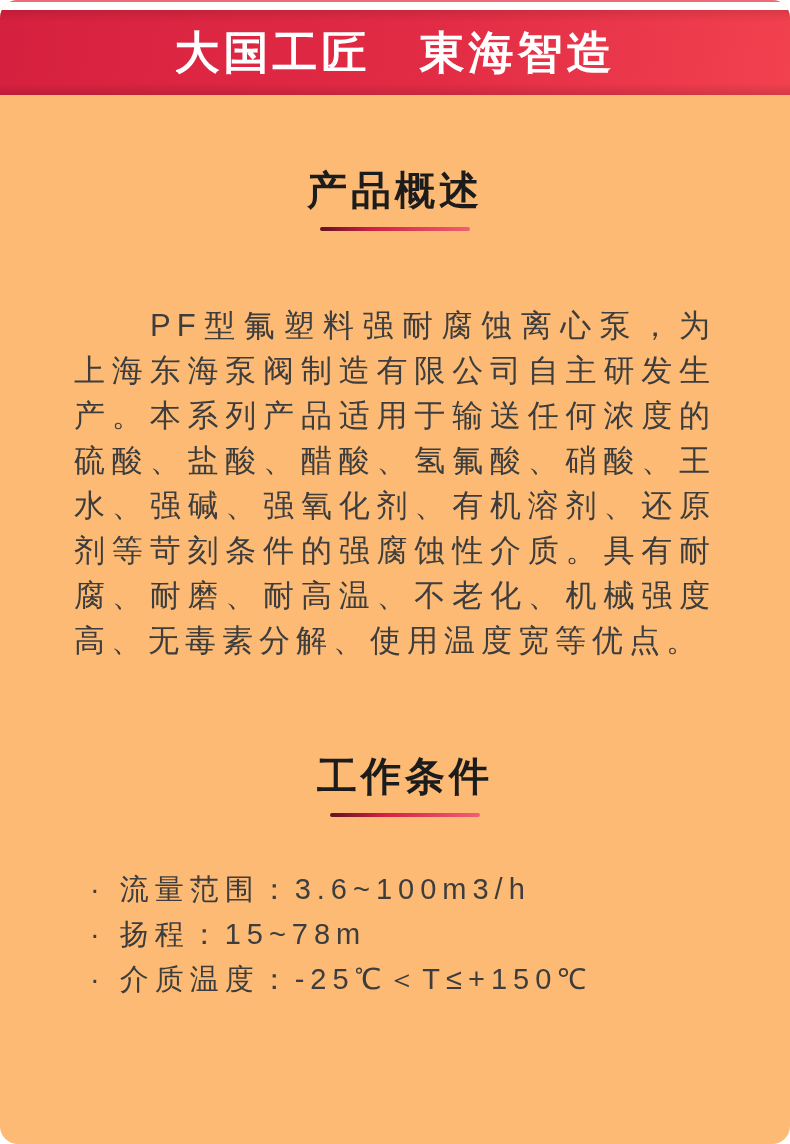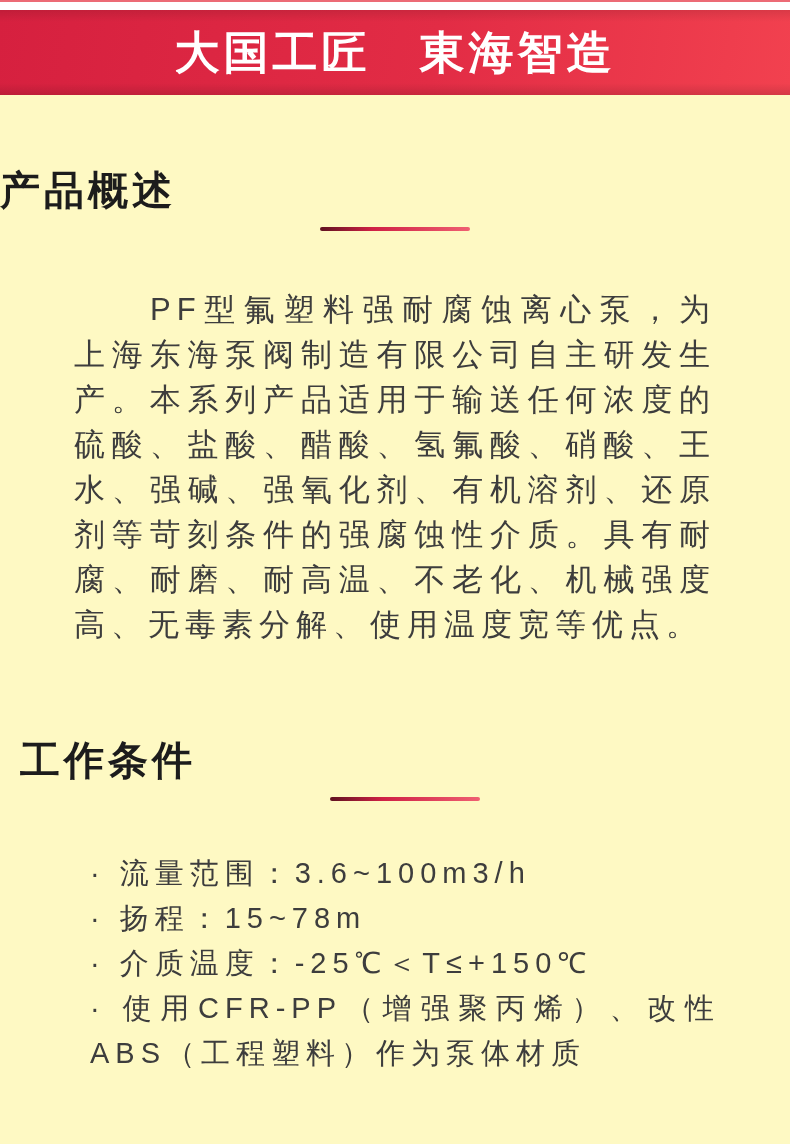--- a/index.html
+++ b/index.html
@@ -5,22 +5,23 @@
   html, body {
     margin: 0;
     padding: 0;
     background: #ffffff;
     font-family: "Liberation Sans", sans-serif;
   }
   .page {
     position: relative;
     width: 790px;
     height: 1144px;
-    background: #fef9c3;
+    background: #fdba74;
     overflow: hidden;
+    border-radius: 18px;
   }
   .top-hairline {
     height: 2px;
     background: #ec6b76;
   }
   .top-gap {
     height: 8px;
     background: #ffffff;
   }
   .banner {
@@ -37,37 +38,37 @@
     color: #ffffff;
     font-size: 45px;
     font-weight: 800;
     letter-spacing: 4px;
     white-space: nowrap;
   }
   .section-overview { margin-top: 70px; }
   .section-conditions { margin-top: 88px; padding-left: 20px; }
   .sec-title {
     margin: 0;
-    text-align: left;
+    text-align: center;
     font-size: 40px;
     line-height: 50px;
     font-weight: 800;
     color: #1c1c1c;
     letter-spacing: 4px;
   }
   .sec-underline {
     width: 150px;
     height: 4px;
     margin: 12px auto 0 auto;
     border-radius: 2px;
     background: linear-gradient(90deg, #5f1320 0%, #cf2145 35%, #ef6072 100%);
   }
   .body-para {
     width: 642px;
-    margin: 56px auto 0 auto;
+    margin: 72px auto 0 auto;
     font-size: 31px;
     line-height: 45px;
     color: #3d3d3d;
     letter-spacing: 6px;
     text-align: justify;
     text-indent: 76px;
     line-break: anywhere;
   }
   .cond-list {
     width: 630px;
@@ -111,19 +112,16 @@
     <ul class="cond-list">
       <li>
         <span class="bullet">·</span><span>流量范围：3.6~100m3/h</span>
       </li>
       <li>
         <span class="bullet">·</span><span>扬程：15~78m</span>
       </li>
       <li>
         <span class="bullet">·</span><span>介质温度：-25℃＜T≤+150℃</span>
       </li>
-      <li>
-        <span class="bullet">·</span><span>使用CFR-PP（增强聚丙烯）、改性ABS（工程塑料）作为泵体材质</span>
-      </li>
     </ul>
   </section>
 
 </div>
 
 </body></html>

